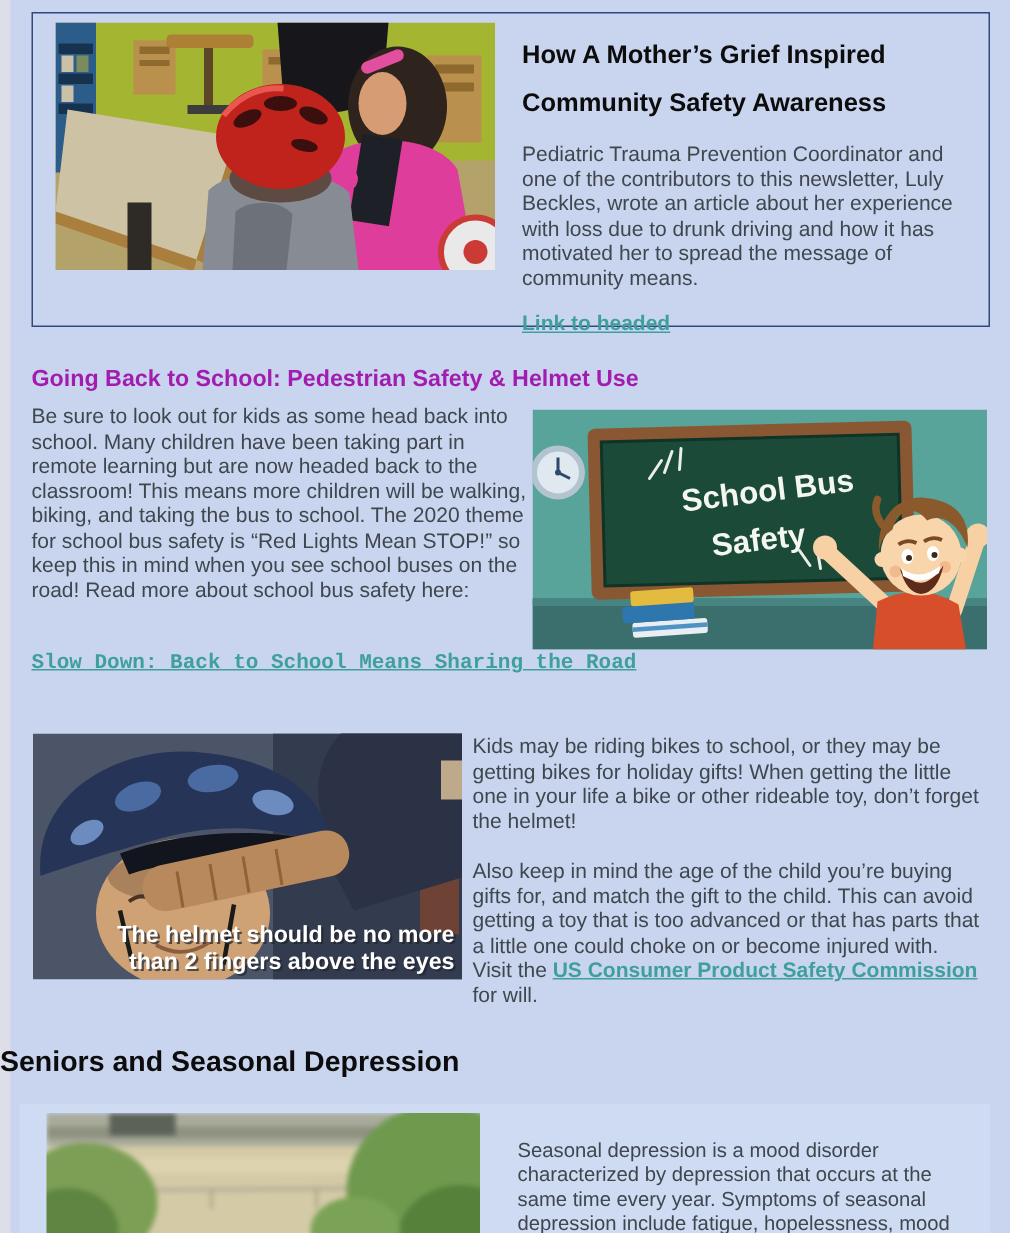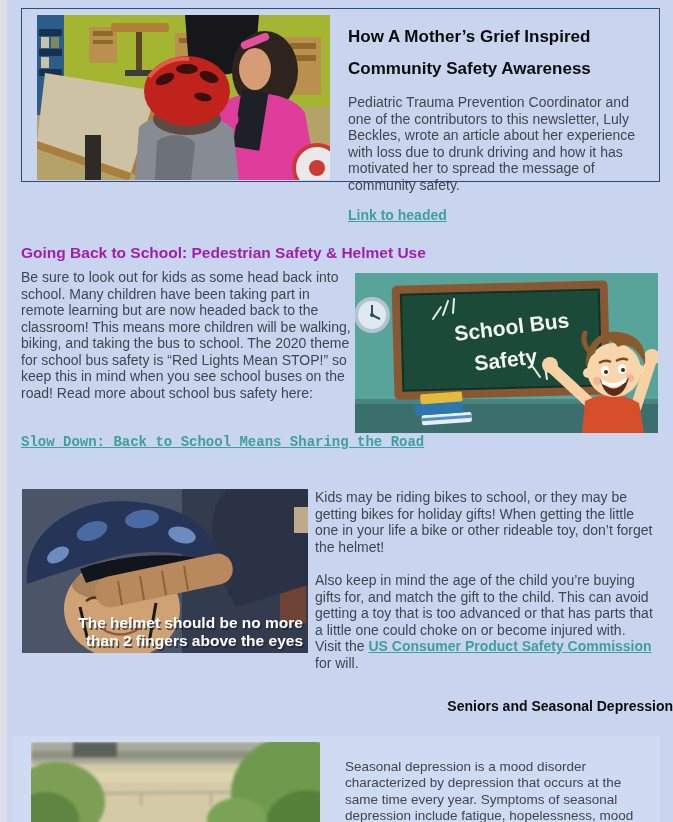--- a/index.html
+++ b/index.html
@@ -1,43 +1,43 @@
 <!DOCTYPE html>
 <html><head>
 <meta charset="utf-8">
 <style>
   html,body{margin:0;padding:0;background:#c9d5ef;}
   #page{position:relative;width:673px;height:822px;overflow:hidden;background:#c9d5ef;
         font-family:"Liberation Sans",sans-serif;color:#3f474e;}
   .edge-strip{position:absolute;left:0;top:0;width:7px;height:100%;background:#dddee7;}
 
   
-  .top-box{position:absolute;left:21px;top:8px;width:639px;height:174px;border:1px solid #31497c;box-sizing:border-box;}
+  .top-box{position:absolute;left:21px;top:8px;width:639px;height:210px;border:1px solid #31497c;box-sizing:border-box;}
   .photo1{position:absolute;left:15px;top:6px;display:block;}
   .featured-text{position:absolute;left:326px;top:6px;width:300px;}
   .featured-title{font-size:17px;line-height:32px;font-weight:bold;color:#0c0c0c;margin:6px 0 9px 0;}
   p.para{font-size:14px;line-height:16.5px;color:#3f474e;margin:0;}
   a.link{color:#3f9f9b;font-weight:bold;text-decoration:underline;font-size:14px;cursor:pointer;}
   .featured-link{display:inline-block;margin-top:14px;}
 
   
   .school-heading{position:absolute;left:21px;top:244px;font-size:15.5px;font-weight:bold;color:#a21caf;margin:0;}
   .school-body{position:absolute;left:21px;top:269px;width:333px;line-height:17.2px;}
   .cartoon{position:absolute;left:355px;top:273px;display:block;}
   .school-links{position:absolute;left:21px;top:434px;font-family:Liberation Mono, monospace;}
   .school-links a{display:block;line-height:17.5px;}
 
   
   .helmet-photo{position:absolute;left:22px;top:489px;display:block;}
   .bike-text{position:absolute;left:315px;top:489px;width:339px;}
   .bike-text .p2{margin-top:17px;}
 
   
-  .seniors-heading{position:absolute;left:0;top:698px;width:673px;text-align:right;
-        font-size:14px;font-weight:bold;color:#0c0c0c;margin:0;}
+  .seniors-heading{position:absolute;left:0;top:698px;width:673px;text-align:left;
+        font-size:19px;font-weight:bold;color:#0c0c0c;margin:0;}
   .bottom-panel{position:absolute;left:13px;top:736px;width:647px;height:130px;background:#cfdaf3;}
   .seniors-photo{position:absolute;left:18px;top:6px;display:block;}
   .seniors-body{position:absolute;left:332px;top:9px;width:300px;font-size:13.5px;line-height:16.5px;}
 
   .blur{filter:blur(1.7px);}
   svg text{font-family:"Liberation Sans",sans-serif;}
 </style>
 </head>
 <body>
 
@@ -99,21 +99,21 @@
         <path d="M112,62 Q128,42 152,44" stroke="#e8584f" stroke-width="4" fill="none"></path>
       </g>
       <g>
         <circle cx="280" cy="153" r="23" fill="#e9e9ea" stroke="#cc3a36" stroke-width="4"></circle>
         <circle cx="280" cy="153" r="8" fill="#cc3a36"></circle>
       </g>
     </svg>
 
     <div class="featured-text">
       <h2 class="featured-title">How A Mother’s Grief Inspired Community Safety Awareness</h2>
-      <p class="para">Pediatric Trauma Prevention Coordinator and one of the contributors to this newsletter, Luly Beckles, wrote an article about her experience with loss due to drunk driving and how it has motivated her to spread the message of community safety.</p>
+      <p class="para">Pediatric Trauma Prevention Coordinator and one of the contributors to this newsletter, Luly Beckles, wrote an article about her experience with loss due to drunk driving and how it has motivated her to spread the message of community means.</p>
       <a class="link featured-link">Link to headed</a>
     </div>
   </section>
 
   <h3 class="school-heading">Going Back to School: Pedestrian Safety &amp; Helmet Use</h3>
   <p class="para school-body">Be sure to look out for kids as some head back into school. Many children have been taking part in remote learning but are now headed back to the classroom! This means more children will be walking, biking, and taking the bus to school. The 2020 theme for school bus safety is “Red Lights Mean STOP!” so keep this in mind when you see school buses on the road! Read more about school bus safety here:</p>
 
   <svg class="cartoon" width="303" height="160" viewBox="0 0 303 160">
     <rect width="303" height="160" fill="#58a39a"></rect>
     <rect y="126" width="303" height="34" fill="#3a6f6e"></rect>

